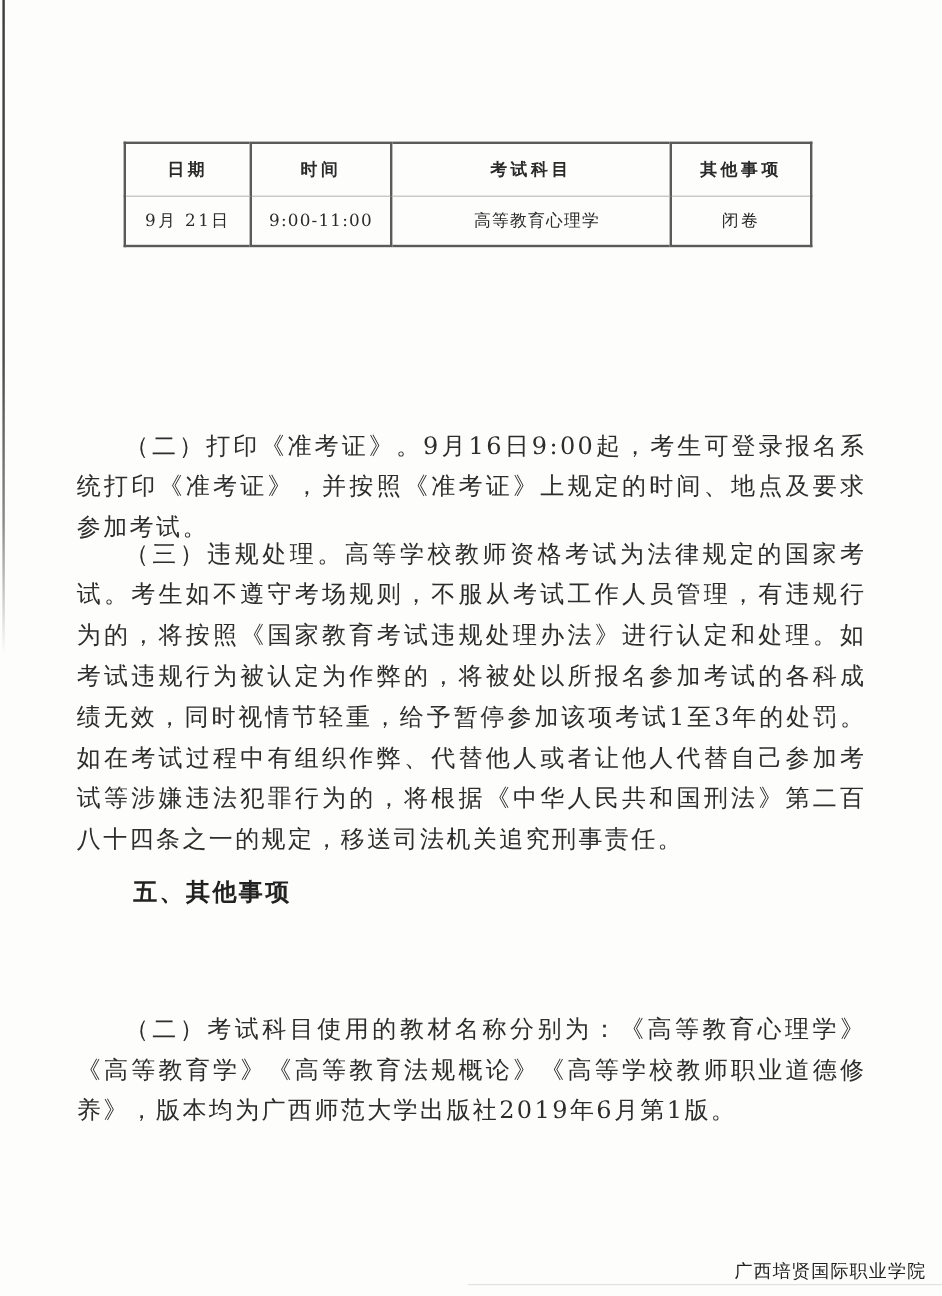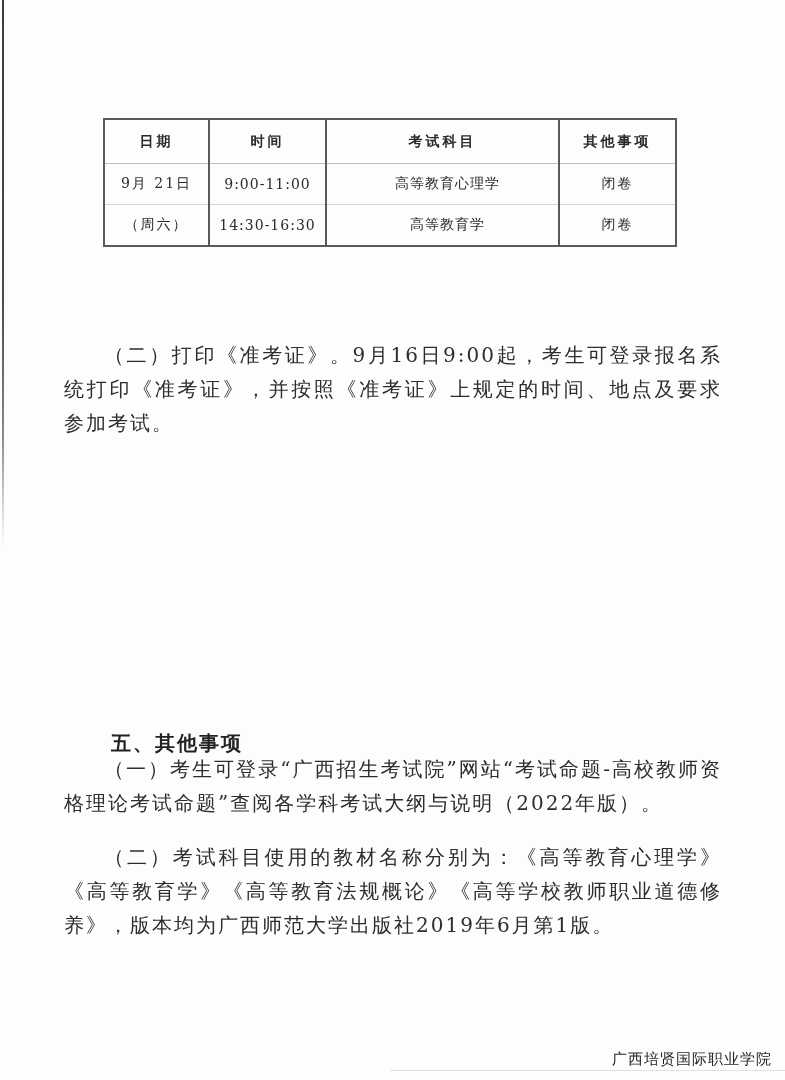--- a/index.html
+++ b/index.html
@@ -54,21 +54,21 @@
   td.subject{text-align:center;padding-left:10px;letter-spacing:1px;}
   td.time{letter-spacing:1px;}
 
   .body-para{
     position:absolute;left:64px;width:658px;margin:0;
     font-size:20px;line-height:34px;letter-spacing:2px;
     text-align:justify;
     text-indent:2em;
     color:var(--ink);
   }
-  #para-print{top:338px;}
+  #para-print{top:354px;}
   #para-violation{top:444px;}
   .section-heading{
     position:absolute;left:64px;top:714px;margin:16px;
     padding-left:31px;
     font-family:"Liberation Sans","DejaVu Sans",sans-serif;
     font-size:20px;font-weight:700;letter-spacing:2px;
     color:#222;
   }
   #para-outline{top:752px;}
   #para-textbooks{top:840px;}
@@ -106,35 +106,29 @@
           <th>其他事项</th>
         </tr>
       </thead>
       <tbody>
         <tr class="group-start">
           <td>9月 21日</td>
           <td class="time">9:00-11:00</td>
           <td class="subject">高等教育心理学</td>
           <td>闭卷</td>
         </tr>
-        <tr>
-          <td>（周六）</td>
-          <td class="time">14:30-16:30</td>
-          <td class="subject">高等教育学</td>
-          <td>闭卷</td>
-        </tr>
       </tbody>
     </table>
   </div>
 
   <p id="para-print" class="body-para">（二）打印《准考证》。9月16日9:00起，考生可登录报名系统打印《准考证》，并按照《准考证》上规定的时间、地点及要求参加考试。</p>
 
+  <p id="para-violation" class="body-para">（三）违规处理。高等学校教师资格考试为法律规定的国家考试。考生如不遵守考场规则，不服从考试工作人员管理，有违规行为的，将按照《国家教育考试违规处理办法》进行认定和处理。如考试违规行为被认定为作弊的，将被处以所报名参加考试的各科成绩无效，同时视情节轻重，给予暂停参加该项考试1至3年的处罚。如在考试过程中有组织作弊、代替他人或者让他人代替自己参加考试等涉嫌违法犯罪行为的，将根据《中华人民共和国刑法》第二百八十四条之一的规定，移送司法机关追究刑事责任。</p>
 
   <h3 class="section-heading">五、其他事项</h3>
 
-  <p id="para-outline" class="body-para">（一）考生可登录“广西招生考试院”网站“考试命题-高校教师资格理论考试命题”查阅各学科考试大纲与说明（2022年版）。</p>
 
   <p id="para-textbooks" class="body-para">（二）考试科目使用的教材名称分别为：《高等教育心理学》《高等教育学》《高等教育法规概论》《高等学校教师职业道德修养》，版本均为广西师范大学出版社2019年6月第1版。</p>
 
   <div class="footer-rule"></div>
   <div class="footer-name">广西培贤国际职业学院</div>
 
 </div>
 
 </body></html>

